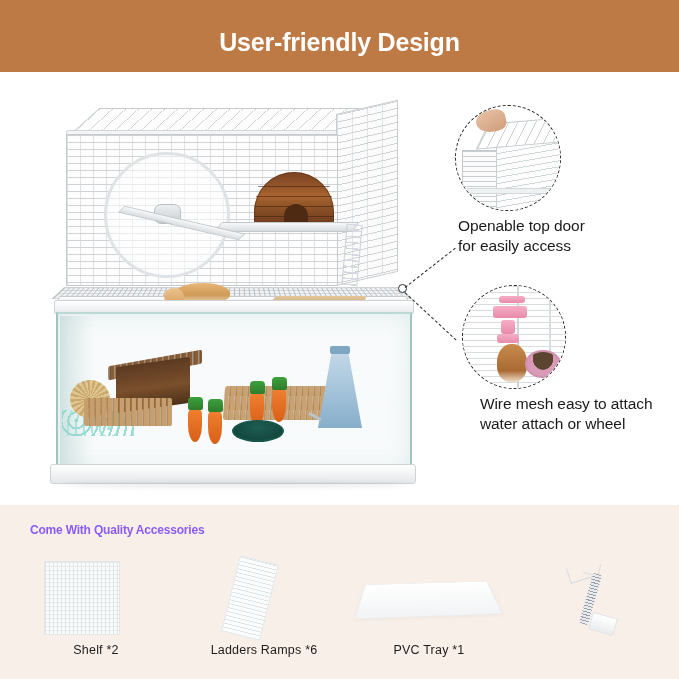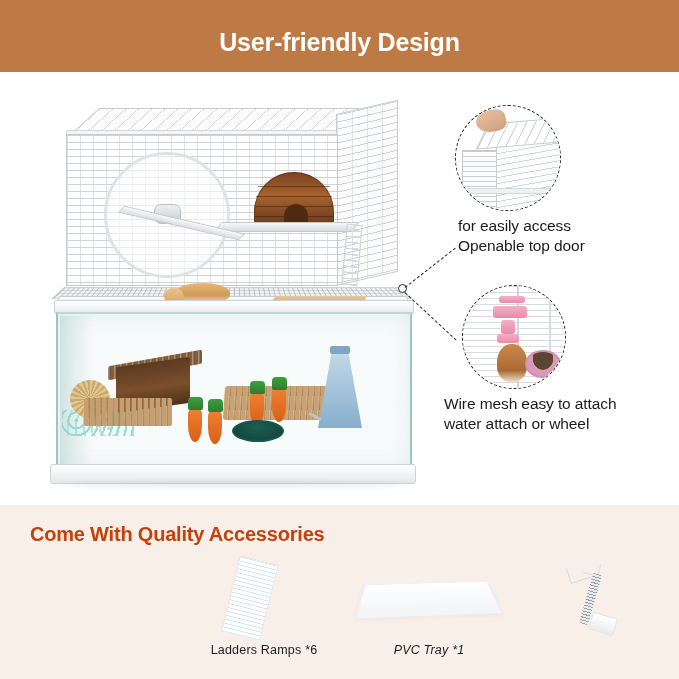--- a/index.html
+++ b/index.html
@@ -312,21 +312,21 @@
     border-radius:50%; border:2px solid #cf8fae;
   }
 
   
   #accessories{
     position:absolute; left:0; top:505px; width:679px; height:174px;
     background:#f8efe9;
   }
   #acc-title{
     position:absolute; left:30px; top:18px;
-    font-size:20px; font-weight:bold; color:#c2410c; letter-spacing:-0.2px;
+    font-size:12px; font-weight:bold; color:#8b5cf6; letter-spacing:-0.2px;
   }
   .acc-item{ position:absolute; top:52px; width:160px; height:112px; }
   .acc-art{ position:absolute; left:0; top:0; width:160px; height:82px; }
   .acc-label{
     position:absolute; top:86px; width:160px; text-align:center;
     font-size:12.5px; color:#1d1d1d; letter-spacing:.2px;
   }
   #acc-shelf-art{
     position:absolute; left:28px; top:4px; width:76px; height:74px;
     background:
@@ -452,54 +452,60 @@
   <div class="callout-circle" id="callout-1" style="left:455px; top:33px; width:106px; height:106px;">
     <div id="c1-art">
       <div id="c1-body"></div>
       <div id="c1-body2"></div>
       <div id="c1-shelf"></div>
       <div id="c1-lid"></div>
       <div id="c1-hand"></div>
     </div>
   </div>
   <div class="callout-text" style="left:458px; top:144px;">
+    <div>Openable top door</div>
     <div>for easily access</div>
-    <div>Openable top door</div>
   </div>
 
   <div class="callout-circle" id="callout-2" style="left:462px; top:213px; width:104px; height:104px;">
     <div id="c2-art">
       <div id="c2-vbar"></div>
       <div id="c2-vbar2"></div>
       <div class="pink-part" style="left:36px; top:10px; width:26px; height:7px;"></div>
       <div class="pink-part" style="left:30px; top:20px; width:34px; height:12px;"></div>
       <div class="pink-part" style="left:38px; top:34px; width:14px; height:14px;"></div>
       <div class="pink-part" style="left:34px; top:48px; width:22px; height:9px;"></div>
       <div id="c2-hamster"></div>
       <div id="c2-bowl"></div>
     </div>
   </div>
-  <div class="callout-text" style="left:444px; top:322px;">
+  <div class="callout-text" style="left:480px; top:322px;">
     <div>Wire mesh easy to attach</div>
     <div>water attach or wheel</div>
   </div>
 </div>
 
 <div id="accessories">
   <div id="acc-title">Come With Quality Accessories</div>
 
+  <div class="acc-item" style="left:16px;">
+    <div class="acc-art">
+      <div id="acc-shelf-art"></div>
+    </div>
+    <div class="acc-label">Shelf *2</div>
+  </div>
 
   <div class="acc-item" style="left:184px;">
     <div class="acc-art">
       <div id="acc-ladder-art"></div>
     </div>
     <div class="acc-label">Ladders Ramps *6</div>
   </div>
 
-  <div class="acc-item" style="left:349px;font-style:italic;">
+  <div class="acc-item" style="left:349px;">
     <div class="acc-art">
       <div id="acc-tray-art"></div>
     </div>
     <div class="acc-label">PVC Tray *1</div>
   </div>
 
   <div class="acc-item" style="left:512px;">
     <div class="acc-art">
       <div id="acc-clip-wire"></div>
       <div id="acc-clip-wire2"></div>

